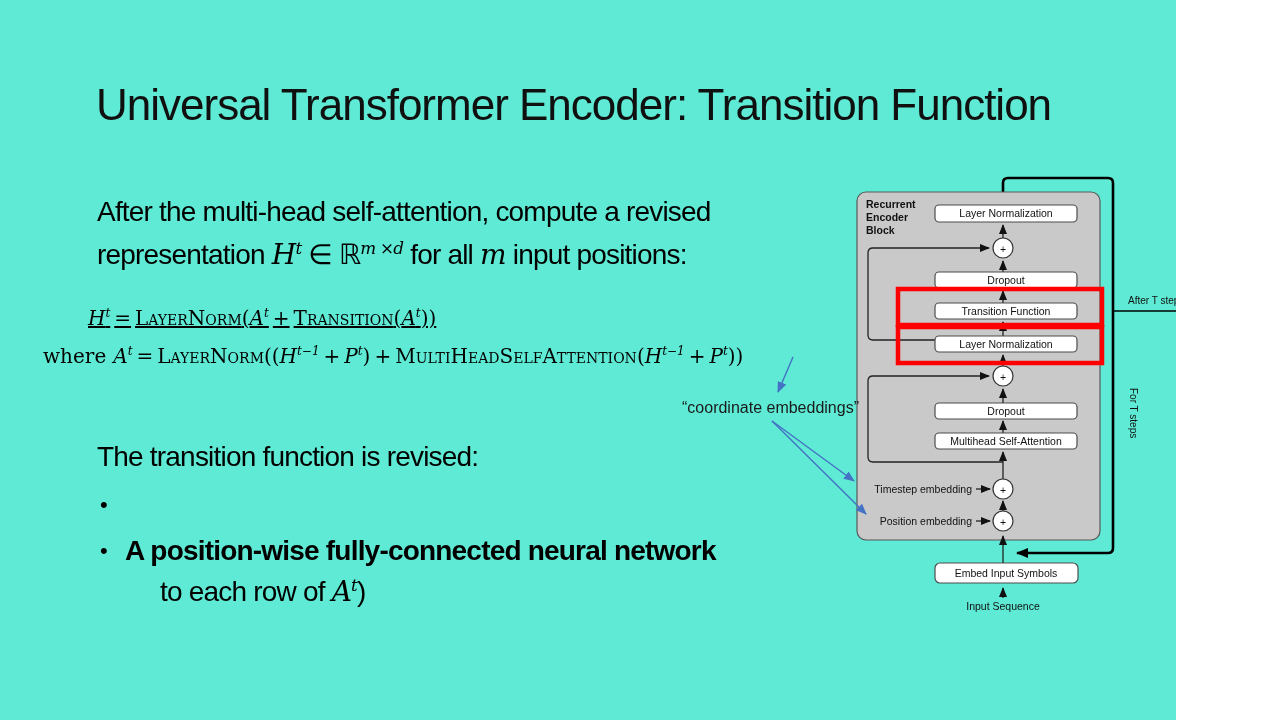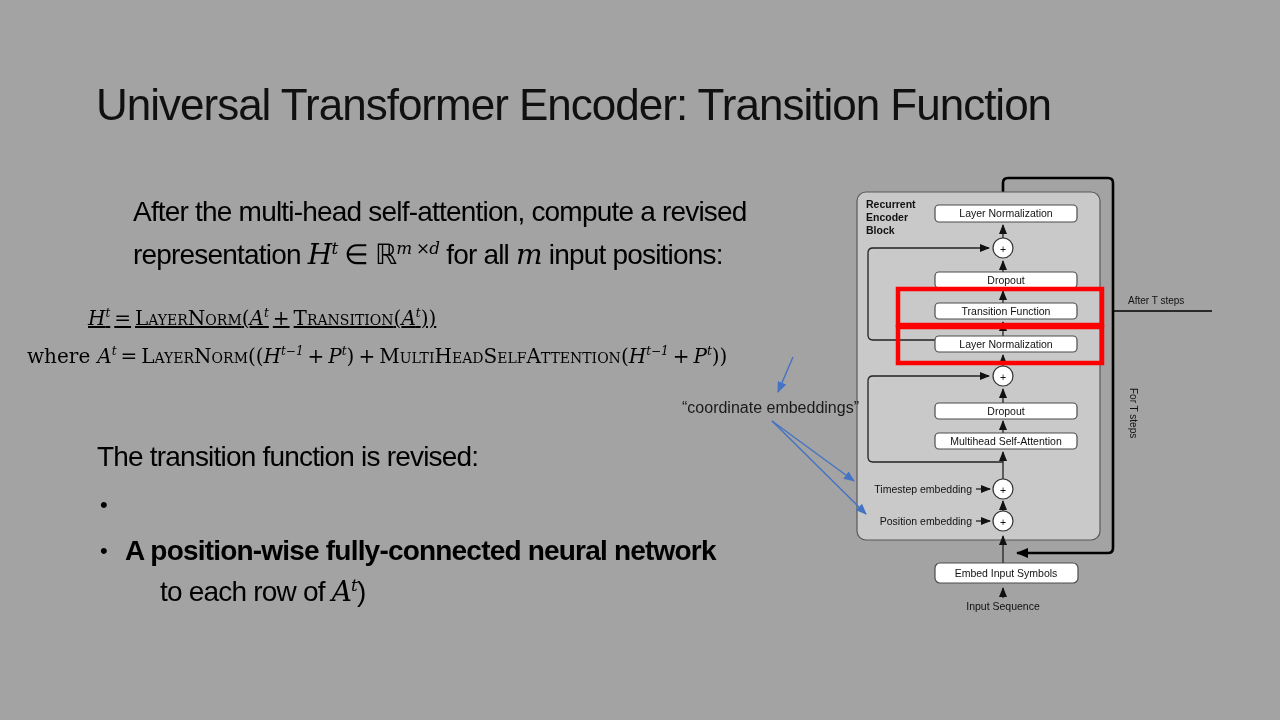--- a/index.html
+++ b/index.html
@@ -1,30 +1,30 @@
 <!DOCTYPE html>
 <html><head>
 <meta charset="utf-8">
 <style>
   html,body{margin:0;padding:0;background:#fff;}
-  .slide{position:relative;width:1280px;height:720px;background:#a3a3a3;overflow:hidden;
+  .slide{position:relative;width:1176px;height:720px;background:#5eead4;overflow:hidden;
          font-family:"Liberation Sans",sans-serif;color:#000;}
   .title{position:absolute;left:96px;top:80px;font-size:44px;font-weight:400;
          letter-spacing:-1px;color:#101010;white-space:nowrap;}
   .para{position:absolute;left:97px;top:193px;font-size:28px;letter-spacing:-0.8px;
-        line-height:37px;white-space:nowrap;margin-left:36px;}
+        line-height:37px;white-space:nowrap;}
   .mv{font-family:"DejaVu Serif",serif;font-style:italic;}
   .bb{font-family:"DejaVu Sans",sans-serif;}
   .para sup,.bullets sup{font-size:60%;}
   .eq{position:absolute;font-family:"DejaVu Serif",serif;font-size:20px;color:#000;white-space:nowrap;}
   .eq .mi{font-style:italic;}
   .eq sup{font-size:60%;font-style:italic;}
   .eq .sc{font-variant:small-caps;}
   .eq .op{padding:0 4px;}
-  .eq .where{margin-right:7px;}
+  .eq .where{margin-right:7px;margin-left:16px;}
   .annotation{position:absolute;left:682px;top:399px;font-size:16px;color:#1a1a1a;white-space:nowrap;}
   .bullets{position:absolute;left:97px;top:438px;font-size:28px;letter-spacing:-0.8px;
            line-height:38px;white-space:nowrap;}
   .bullet-item{display:flex;margin-top:11px;line-height:35px;}
   .bullet-item .dot{width:25px;flex:none;font-size:22px;line-height:35px;padding-left:3px;}
   .diagram-svg{position:absolute;left:650px;top:170px;width:580px;height:460px;}
   .diagram-svg text{font-family:"Liberation Sans",sans-serif;fill:#111;font-size:10.5px;}
   .diagram-svg text.bold{font-weight:bold;font-size:10.5px;}
   .diagram-svg text.small{font-size:10px;}
 </style>

